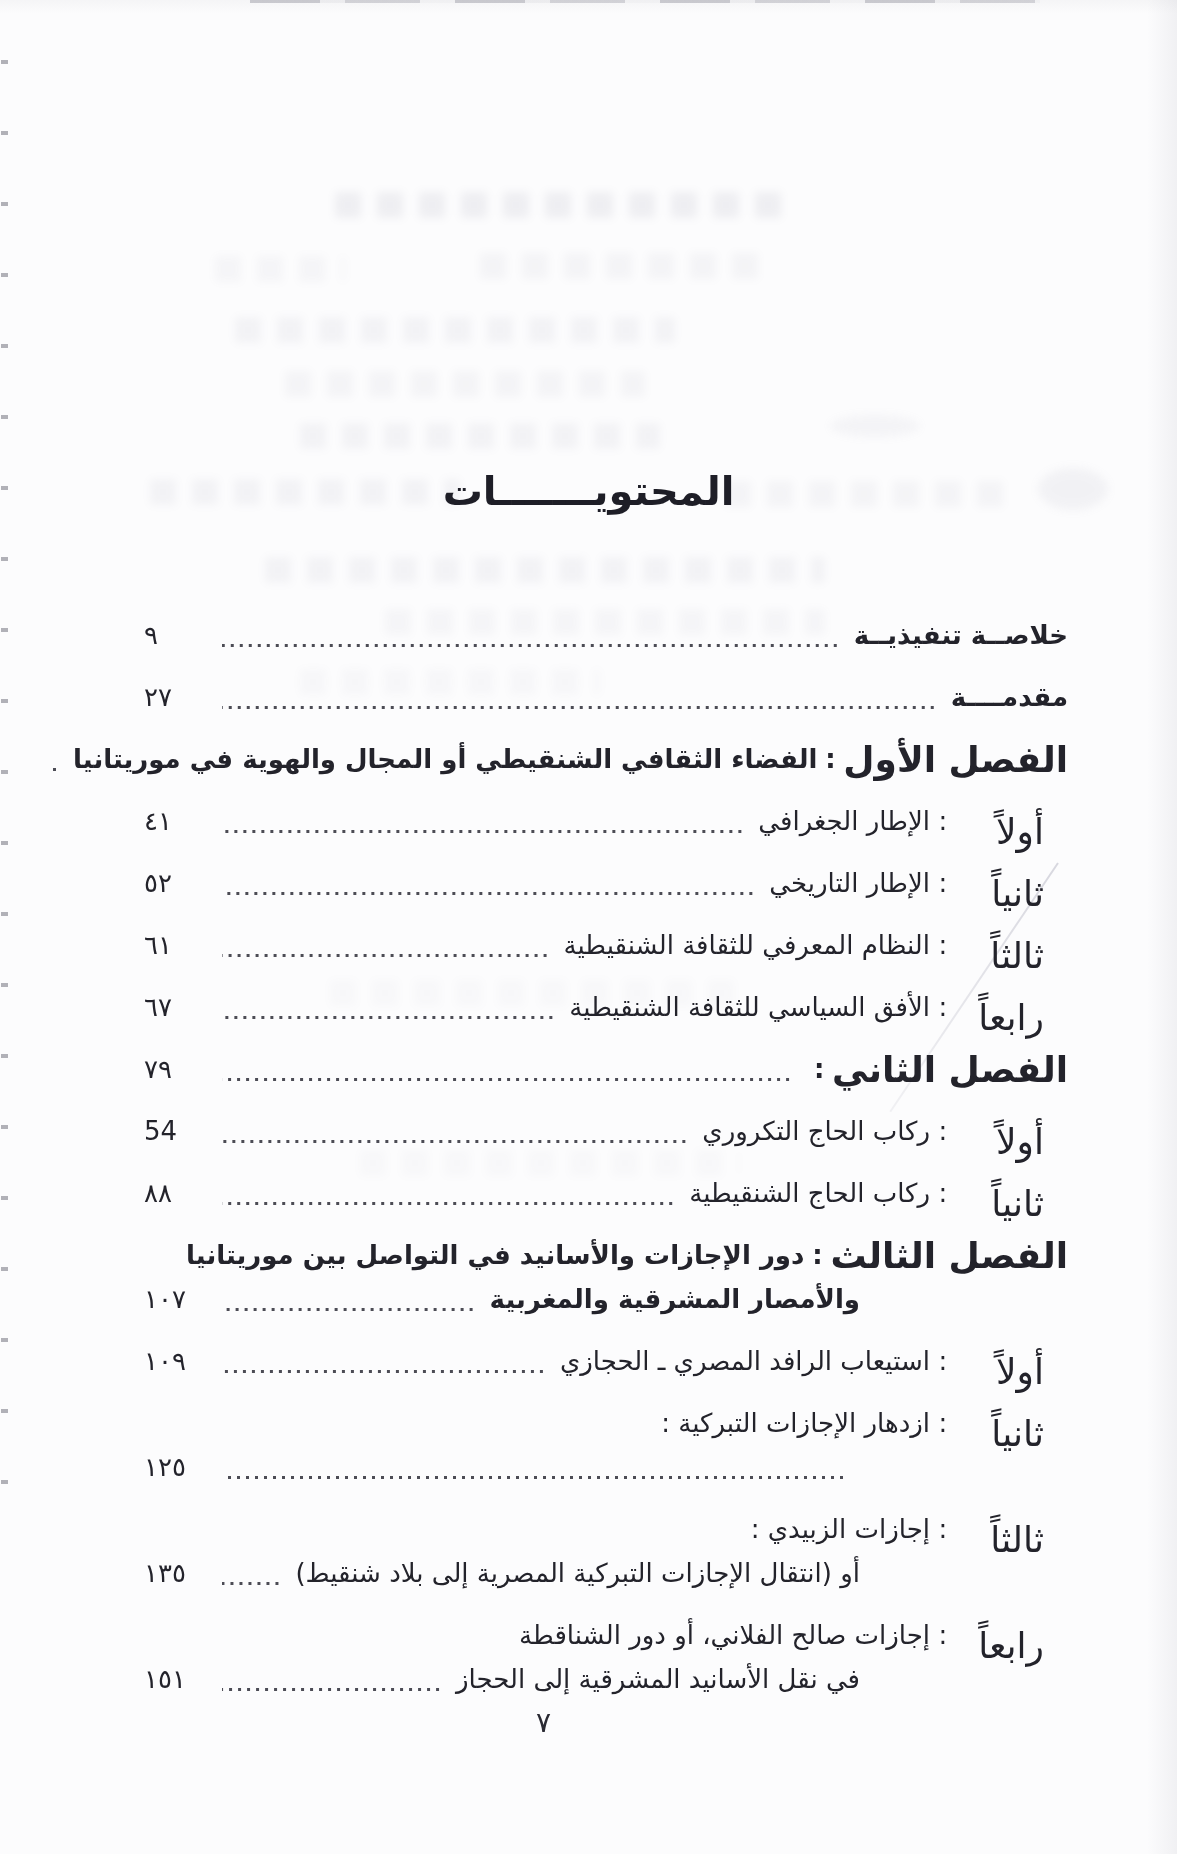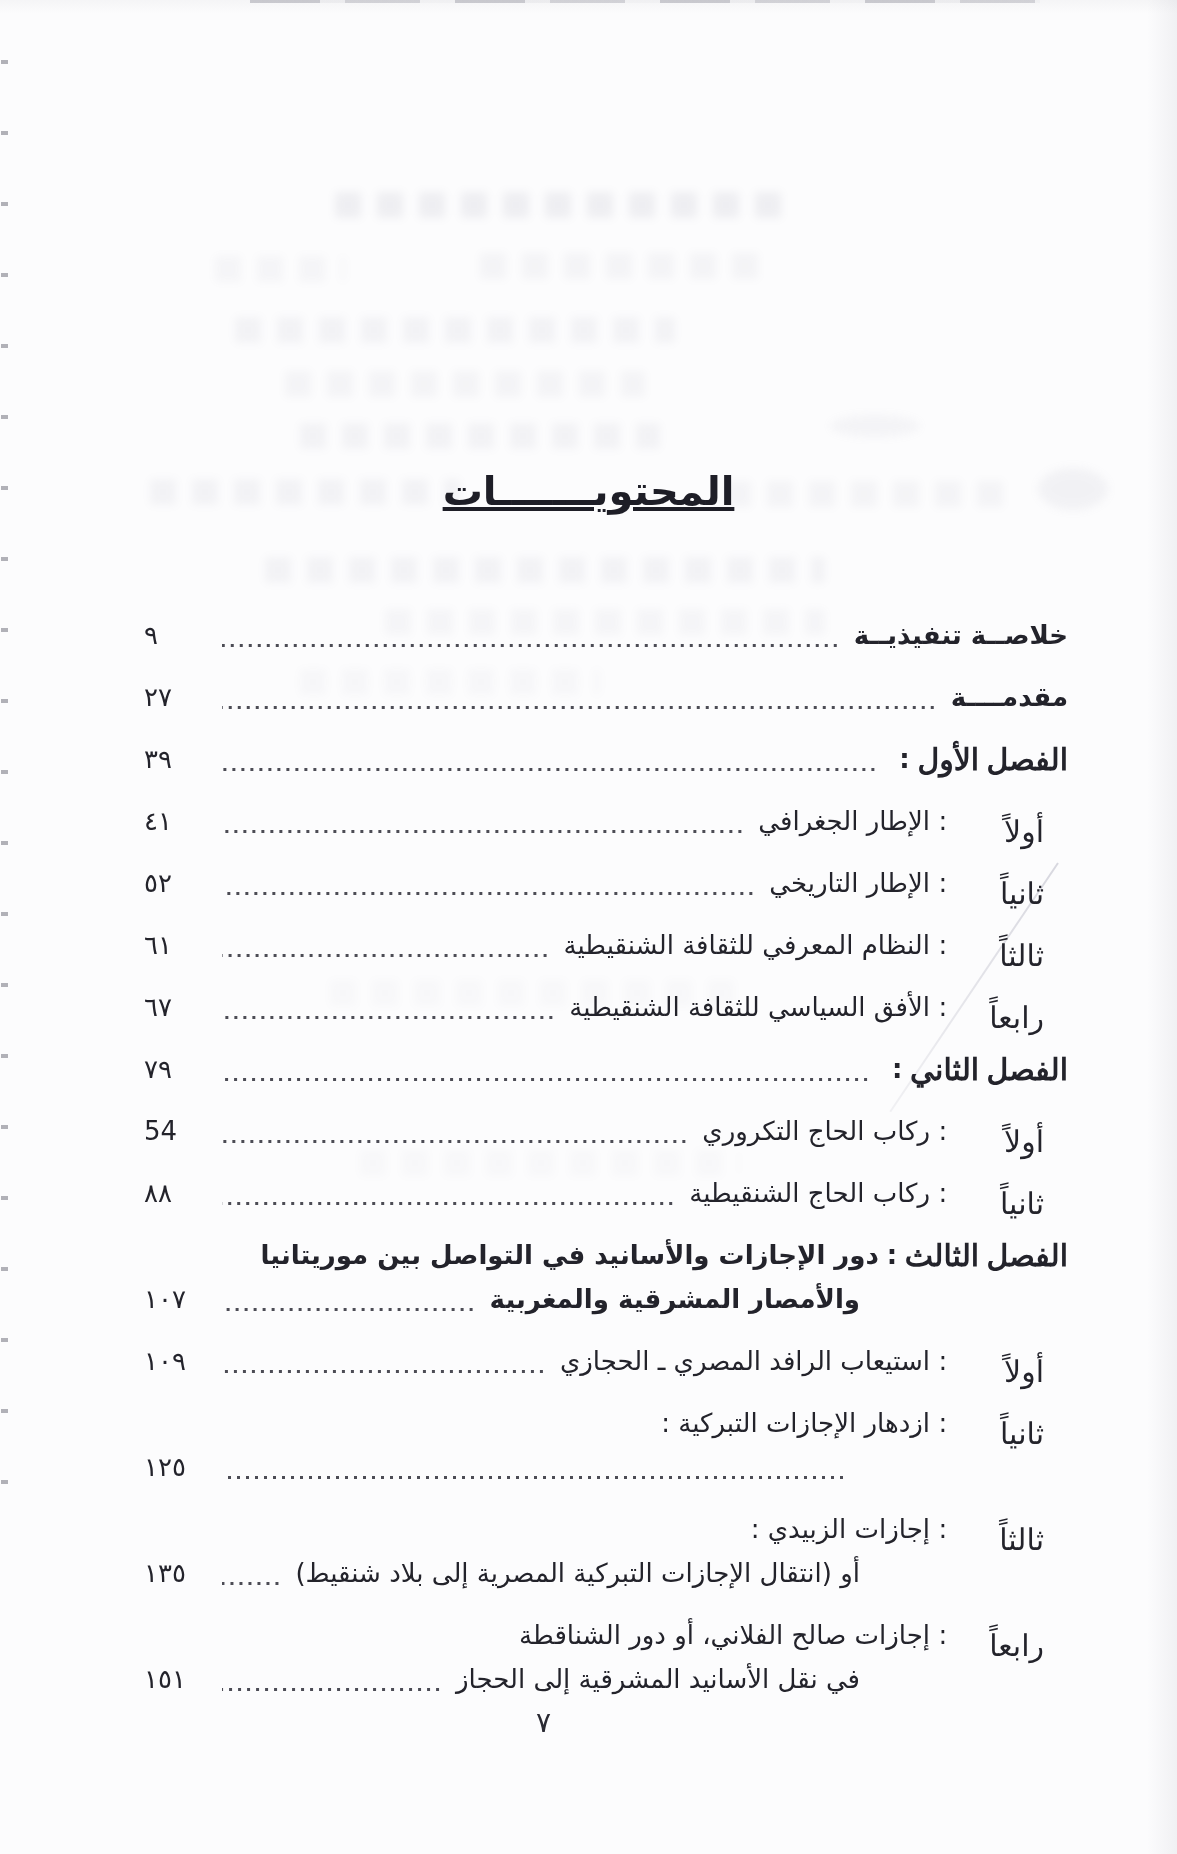--- a/index.html
+++ b/index.html
@@ -26,29 +26,28 @@
     transform:rotate(124deg);transform-origin:left center;}
   .ghost{position:absolute;height:26px;border-radius:3px;filter:blur(4px);
     background:repeating-linear-gradient(90deg, #7d7d96 0 26px, rgba(0,0,0,0) 26px 42px);}
   .smudge{position:absolute;border-radius:50%;filter:blur(5px);background:#9a9aae;}
 
   
   .doc-title{
     position:absolute;top:468px;left:0;width:100%;
     text-align:center;font-size:40px;font-weight:700;color:#1e1e27;
     letter-spacing:0;
-    text-decoration:underline;
   }
   .toc{
     position:absolute;top:613px;left:140px;right:109px;
     direction:rtl;
   }
   .toc-entry{margin-bottom:18px;}
   .toc-line{display:flex;align-items:center;height:44px;}
-  .lbl{flex:0 0 112px;white-space:nowrap;font-size:30px;box-sizing:border-box;font-family:Liberation Serif, serif;}
+  .lbl{flex:0 0 112px;white-space:nowrap;font-size:36px;box-sizing:border-box;}
   .lbl.indent{padding-right:24px;margin-top:20px;}
   .colon{flex:0 0 26px;text-align:center;font-size:26px;}
   .cont-spacer{flex:0 0 208px;}
   .txt{white-space:nowrap;font-size:26px;flex-shrink:0;}
   .toc-entry.bold .lbl,.toc-entry.bold .txt,.toc-entry.bold .colon{font-weight:700;}
   .leader{flex:1 1 auto;min-width:10px;height:44px;margin:0 14px 0 10px;
     background-image:radial-gradient(circle, #4c4c55 1.5px, rgba(0,0,0,0) 1.8px);
     background-size:9px 5px;background-repeat:repeat-x;
     background-position:right bottom 9px;}
   .leader.no-dots{background:none;}
@@ -97,20 +96,21 @@
       <div class="toc-line">
         <span class="txt">مقدمــــة</span>
         <span class="leader"></span>
         <span class="pnum">٢٧</span>
       </div>
     </div>
     <div class="toc-entry bold">
       <div class="toc-line">
         <span class="lbl">الفصل الأول</span>
         <span class="colon">:</span>
+        <span class="txt">الفضاء الثقافي الشنقيطي أو المجال والهوية في موريتانيا</span>
         <span class="leader"></span>
         <span class="pnum">٣٩</span>
       </div>
     </div>
     <div class="toc-entry">
       <div class="toc-line">
         <span class="lbl indent">أولاً</span>
         <span class="colon">:</span>
         <span class="txt">الإطار الجغرافي</span>
         <span class="leader"></span>

